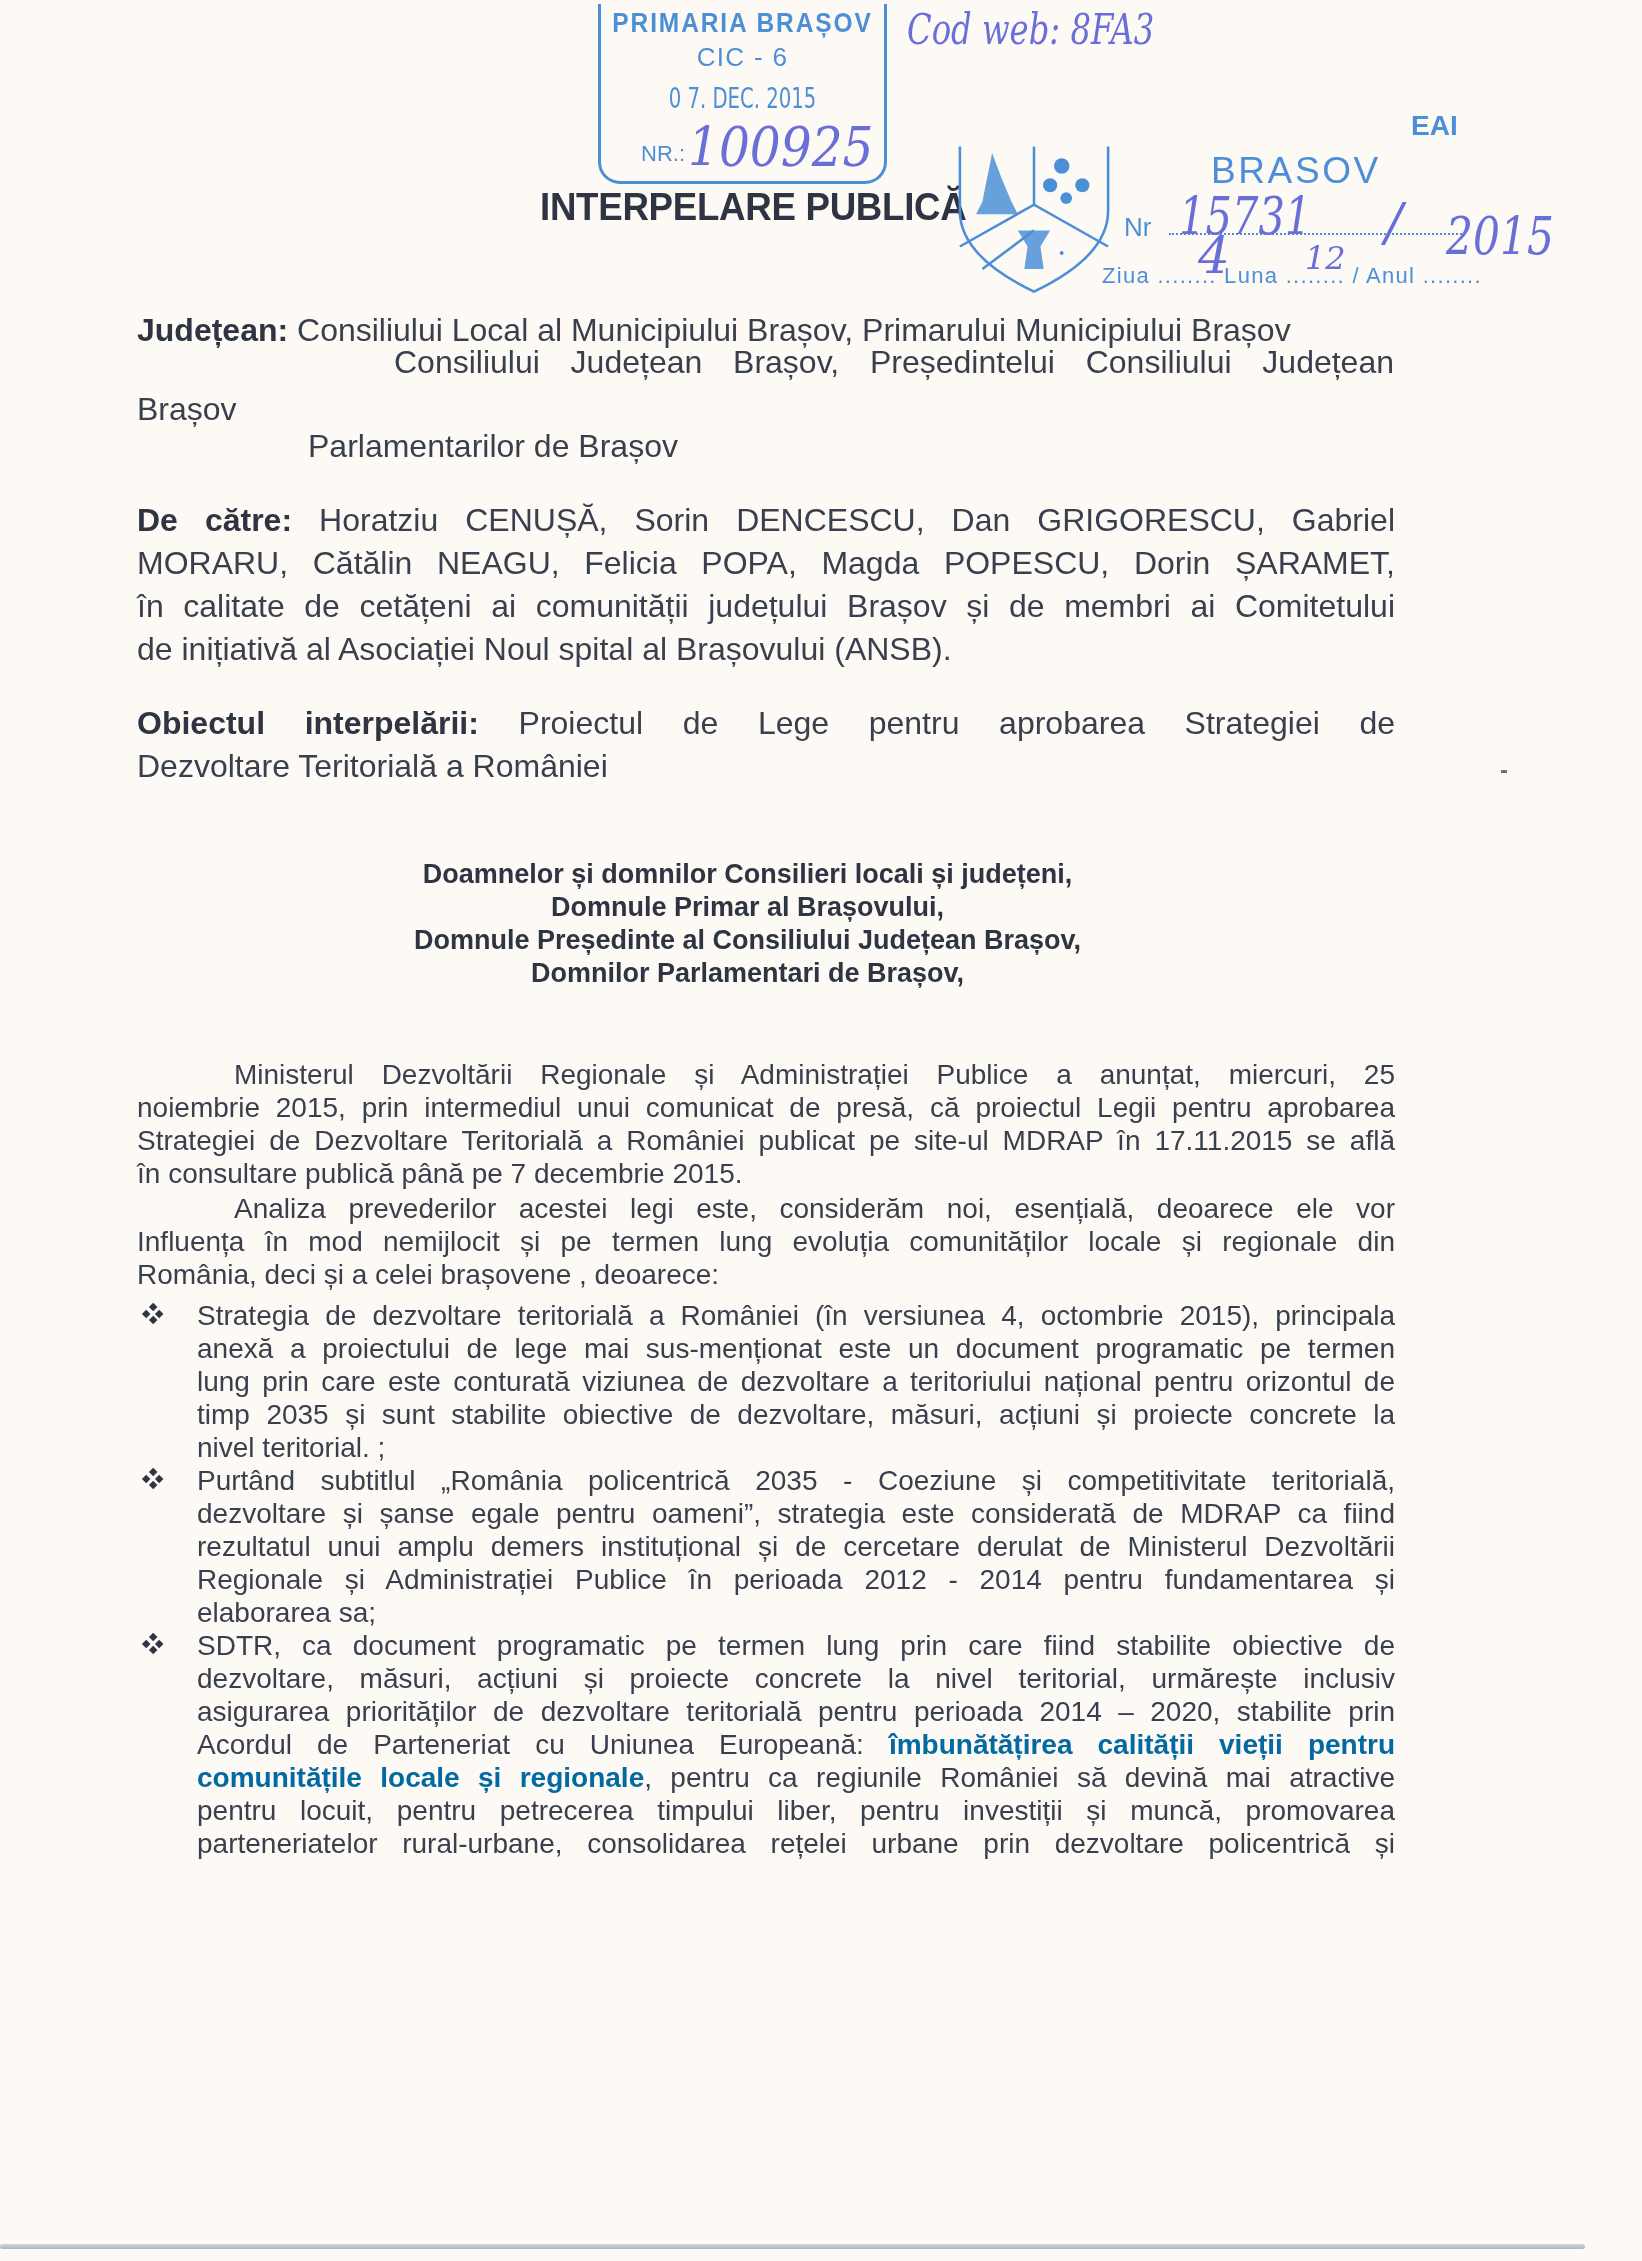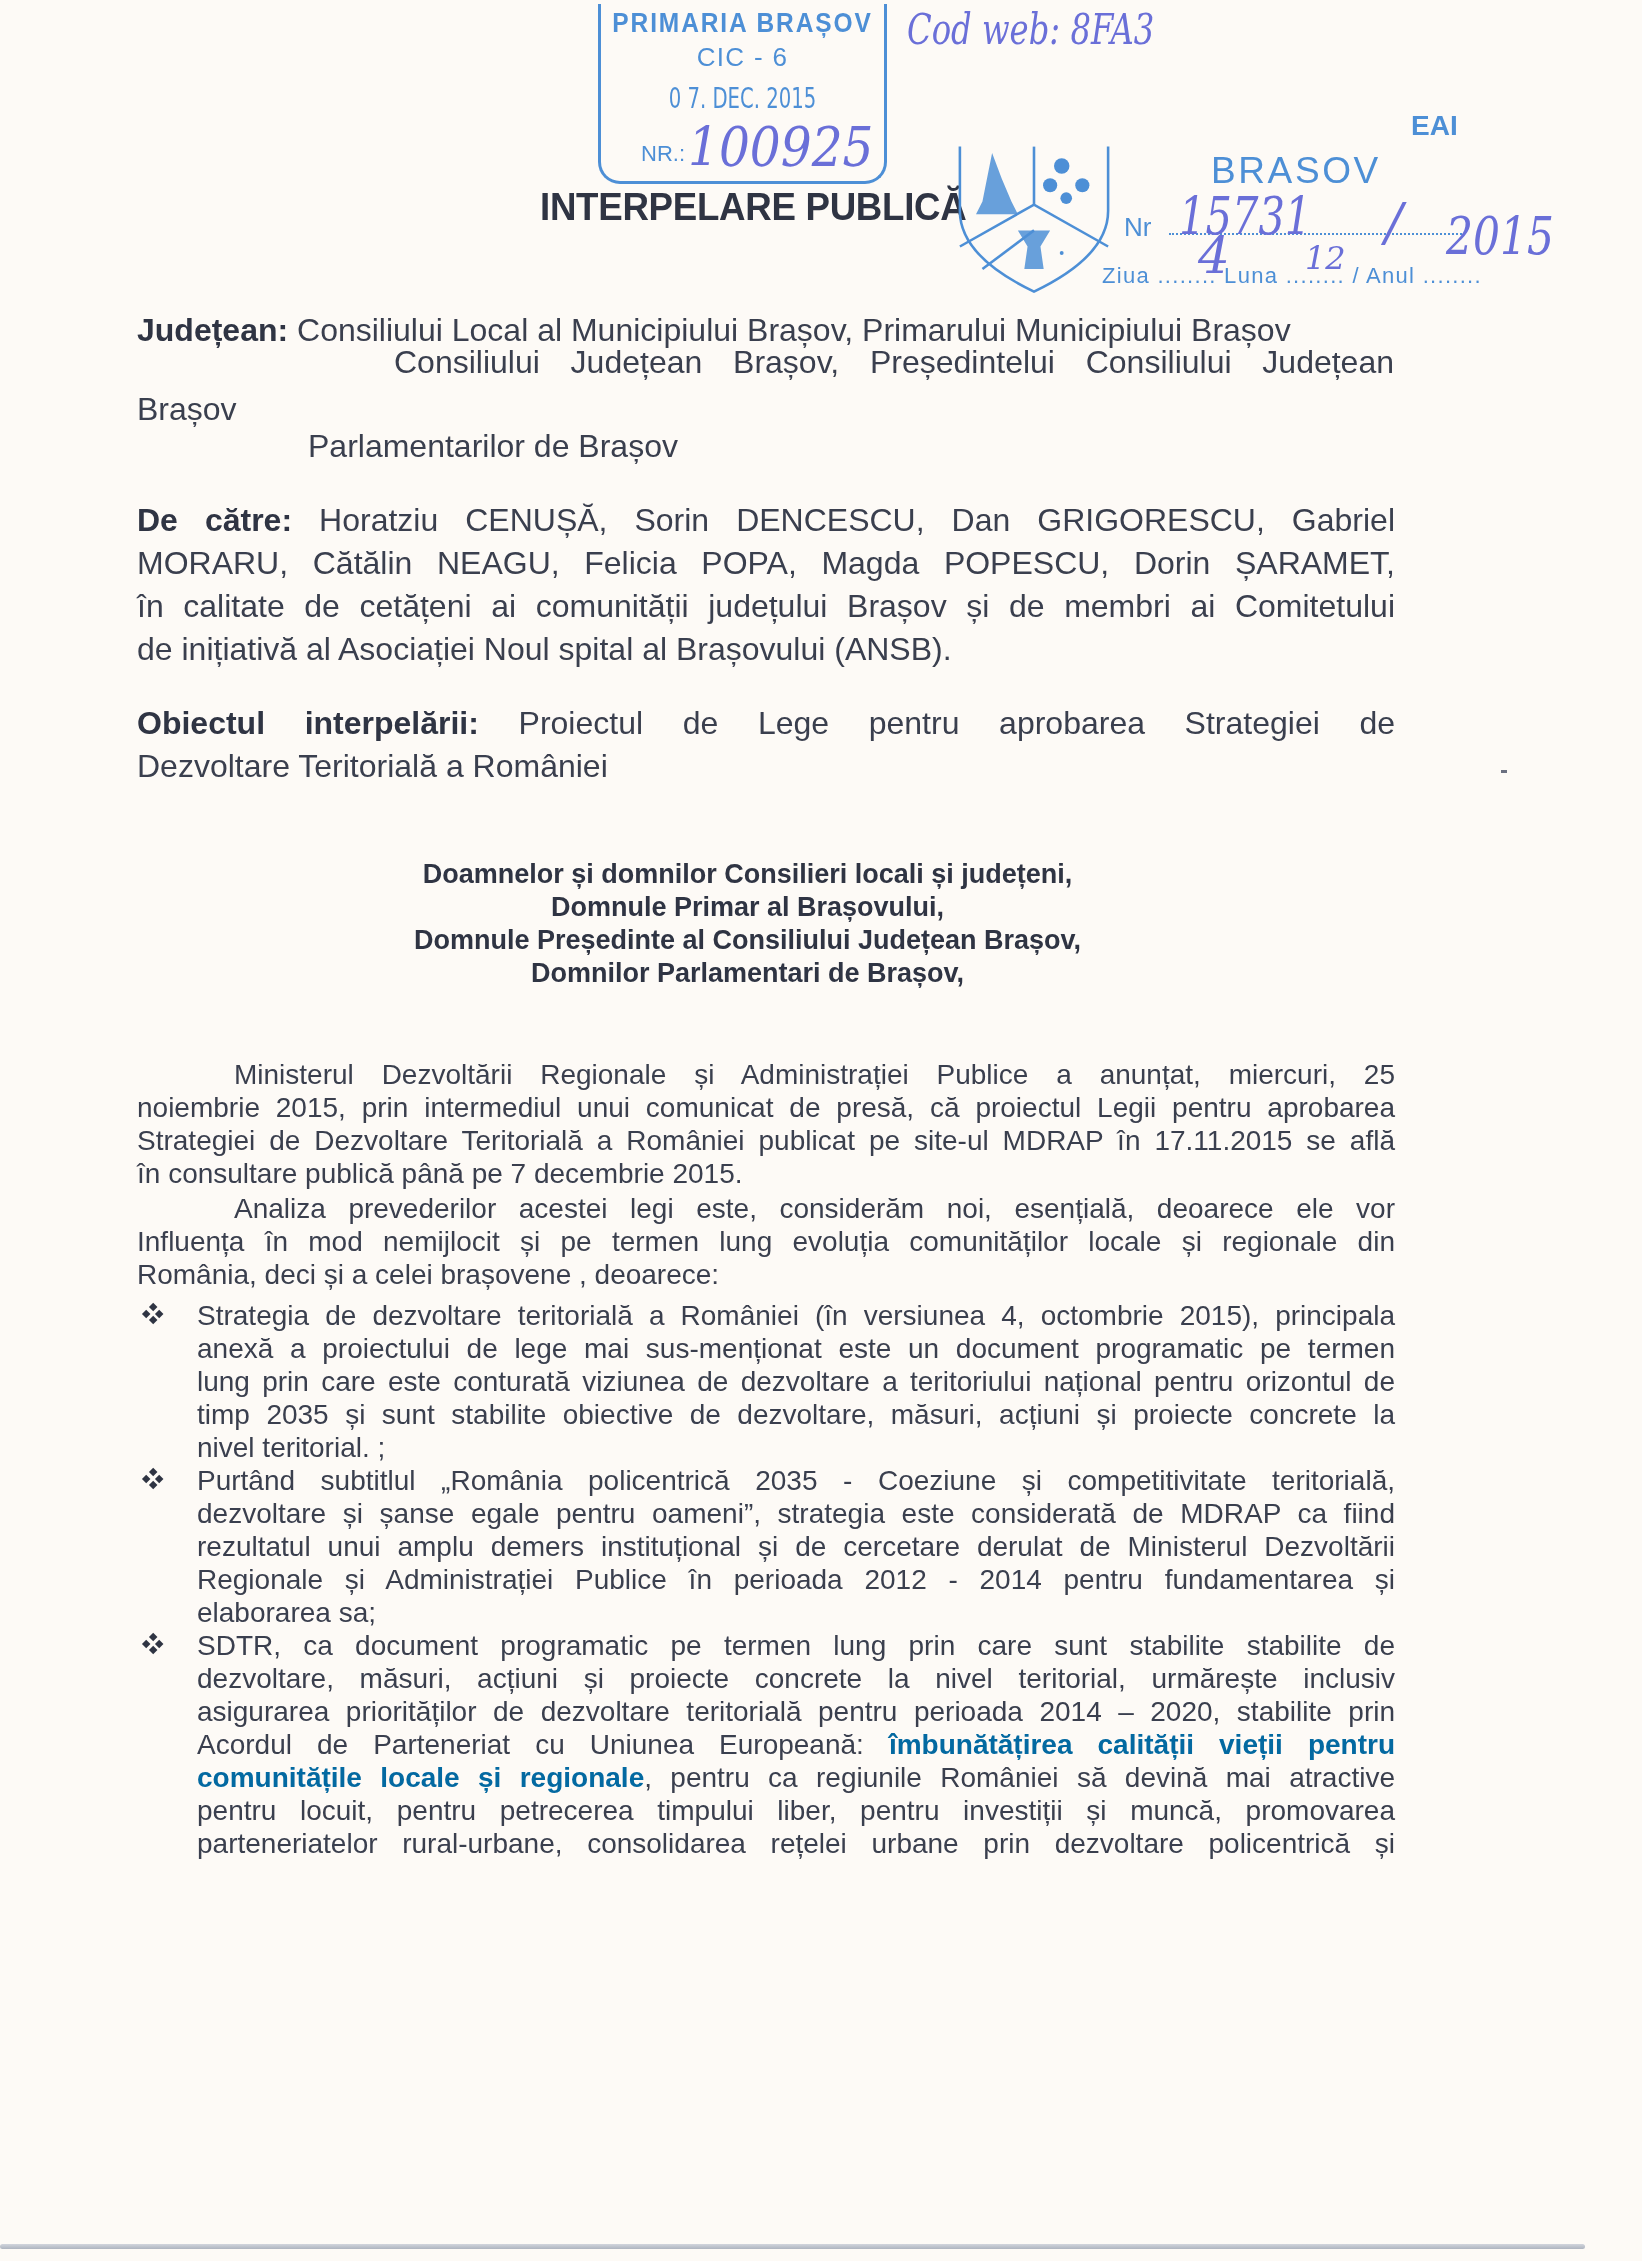--- a/index.html
+++ b/index.html
@@ -201,21 +201,21 @@
     <div class="row just">Regionale și Administrației Publice în perioada 2012 - 2014 pentru fundamentarea și</div>
     <div class="row">elaborarea sa;</div>
   </div>
   <div class="bullet">
     <span class="bullet-icon">
         <i></i>
         <i></i>
         <i></i>
         <i></i>
       </span>
-    <div class="row just">SDTR, ca document programatic pe termen lung prin care sunt stabilite stabilite de</div>
+    <div class="row just">SDTR, ca document programatic pe termen lung prin care fiind stabilite obiective de</div>
     <div class="row just">dezvoltare, măsuri, acțiuni și proiecte concrete la nivel teritorial, urmărește inclusiv</div>
     <div class="row just">asigurarea priorităților de dezvoltare teritorială pentru perioada 2014 – 2020, stabilite prin</div>
     <div class="row just"><span>Acordul de Parteneriat cu Uniunea Europeană: </span><b class="em">îmbunătățirea calității vieții pentru</b></div>
     <div class="row just"><b class="em">comunitățile locale și regionale</b><span>, pentru ca regiunile României să devină mai atractive</span></div>
     <div class="row just">pentru locuit, pentru petrecerea timpului liber, pentru investiții și muncă, promovarea</div>
     <div class="row just">parteneriatelor rural-urbane, consolidarea rețelei urbane prin dezvoltare policentrică și</div>
   </div>
 </div>
 
 <div class="abs page-edge"></div>

